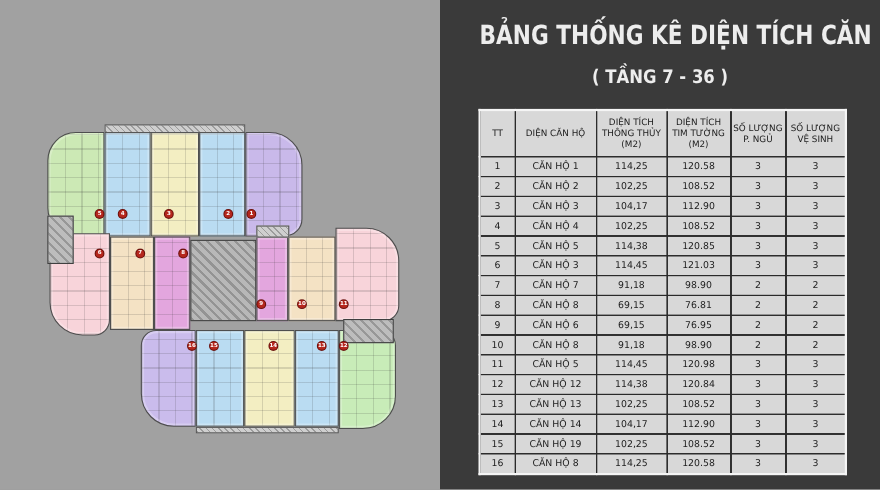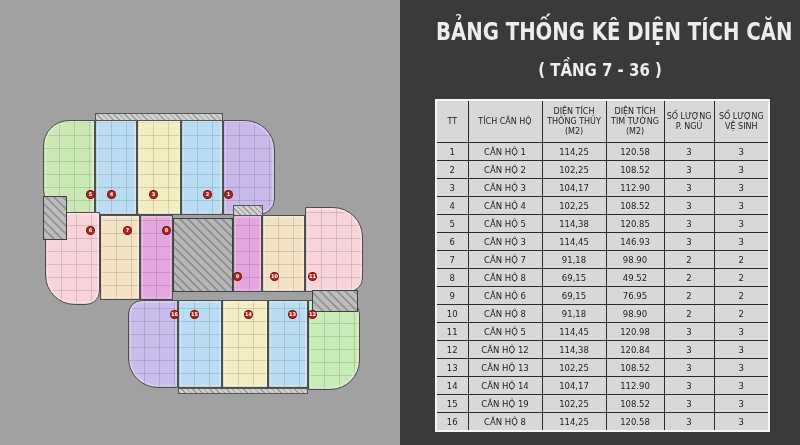--- a/index.html
+++ b/index.html
@@ -114,21 +114,21 @@
           <col style="width: 58px;">
           <col style="width: 50px;">
           <col style="width: 55px;">
         </colgroup>
       <thead>
           <tr>
             <th>
               <span class="hdr-line">TT</span>
             </th>
             <th>
-              <span class="hdr-line">TÍCH CĂN HỘ</span>
+              <span class="hdr-line">DIỆN CĂN HỘ</span>
             </th>
             <th>
               <span class="hdr-line">DIỆN TÍCH</span>
               <span class="hdr-line">THÔNG THỦY</span>
               <span class="hdr-line">(M2)</span>
             </th>
             <th>
               <span class="hdr-line">DIỆN TÍCH</span>
               <span class="hdr-line">TIM TƯỜNG</span>
               <span class="hdr-line">(M2)</span>
@@ -181,37 +181,37 @@
             <td>CĂN HỘ 5</td>
             <td>114,38</td>
             <td>120.85</td>
             <td>3</td>
             <td>3</td>
           </tr>
           <tr>
             <td>6</td>
             <td>CĂN HỘ 3</td>
             <td>114,45</td>
-            <td>146.93</td>
+            <td>121.03</td>
             <td>3</td>
             <td>3</td>
           </tr>
           <tr>
             <td>7</td>
             <td>CĂN HỘ 7</td>
             <td>91,18</td>
             <td>98.90</td>
             <td>2</td>
             <td>2</td>
           </tr>
           <tr>
             <td>8</td>
             <td>CĂN HỘ 8</td>
             <td>69,15</td>
-            <td>49.52</td>
+            <td>76.81</td>
             <td>2</td>
             <td>2</td>
           </tr>
           <tr>
             <td>9</td>
             <td>CĂN HỘ 6</td>
             <td>69,15</td>
             <td>76.95</td>
             <td>2</td>
             <td>2</td>

